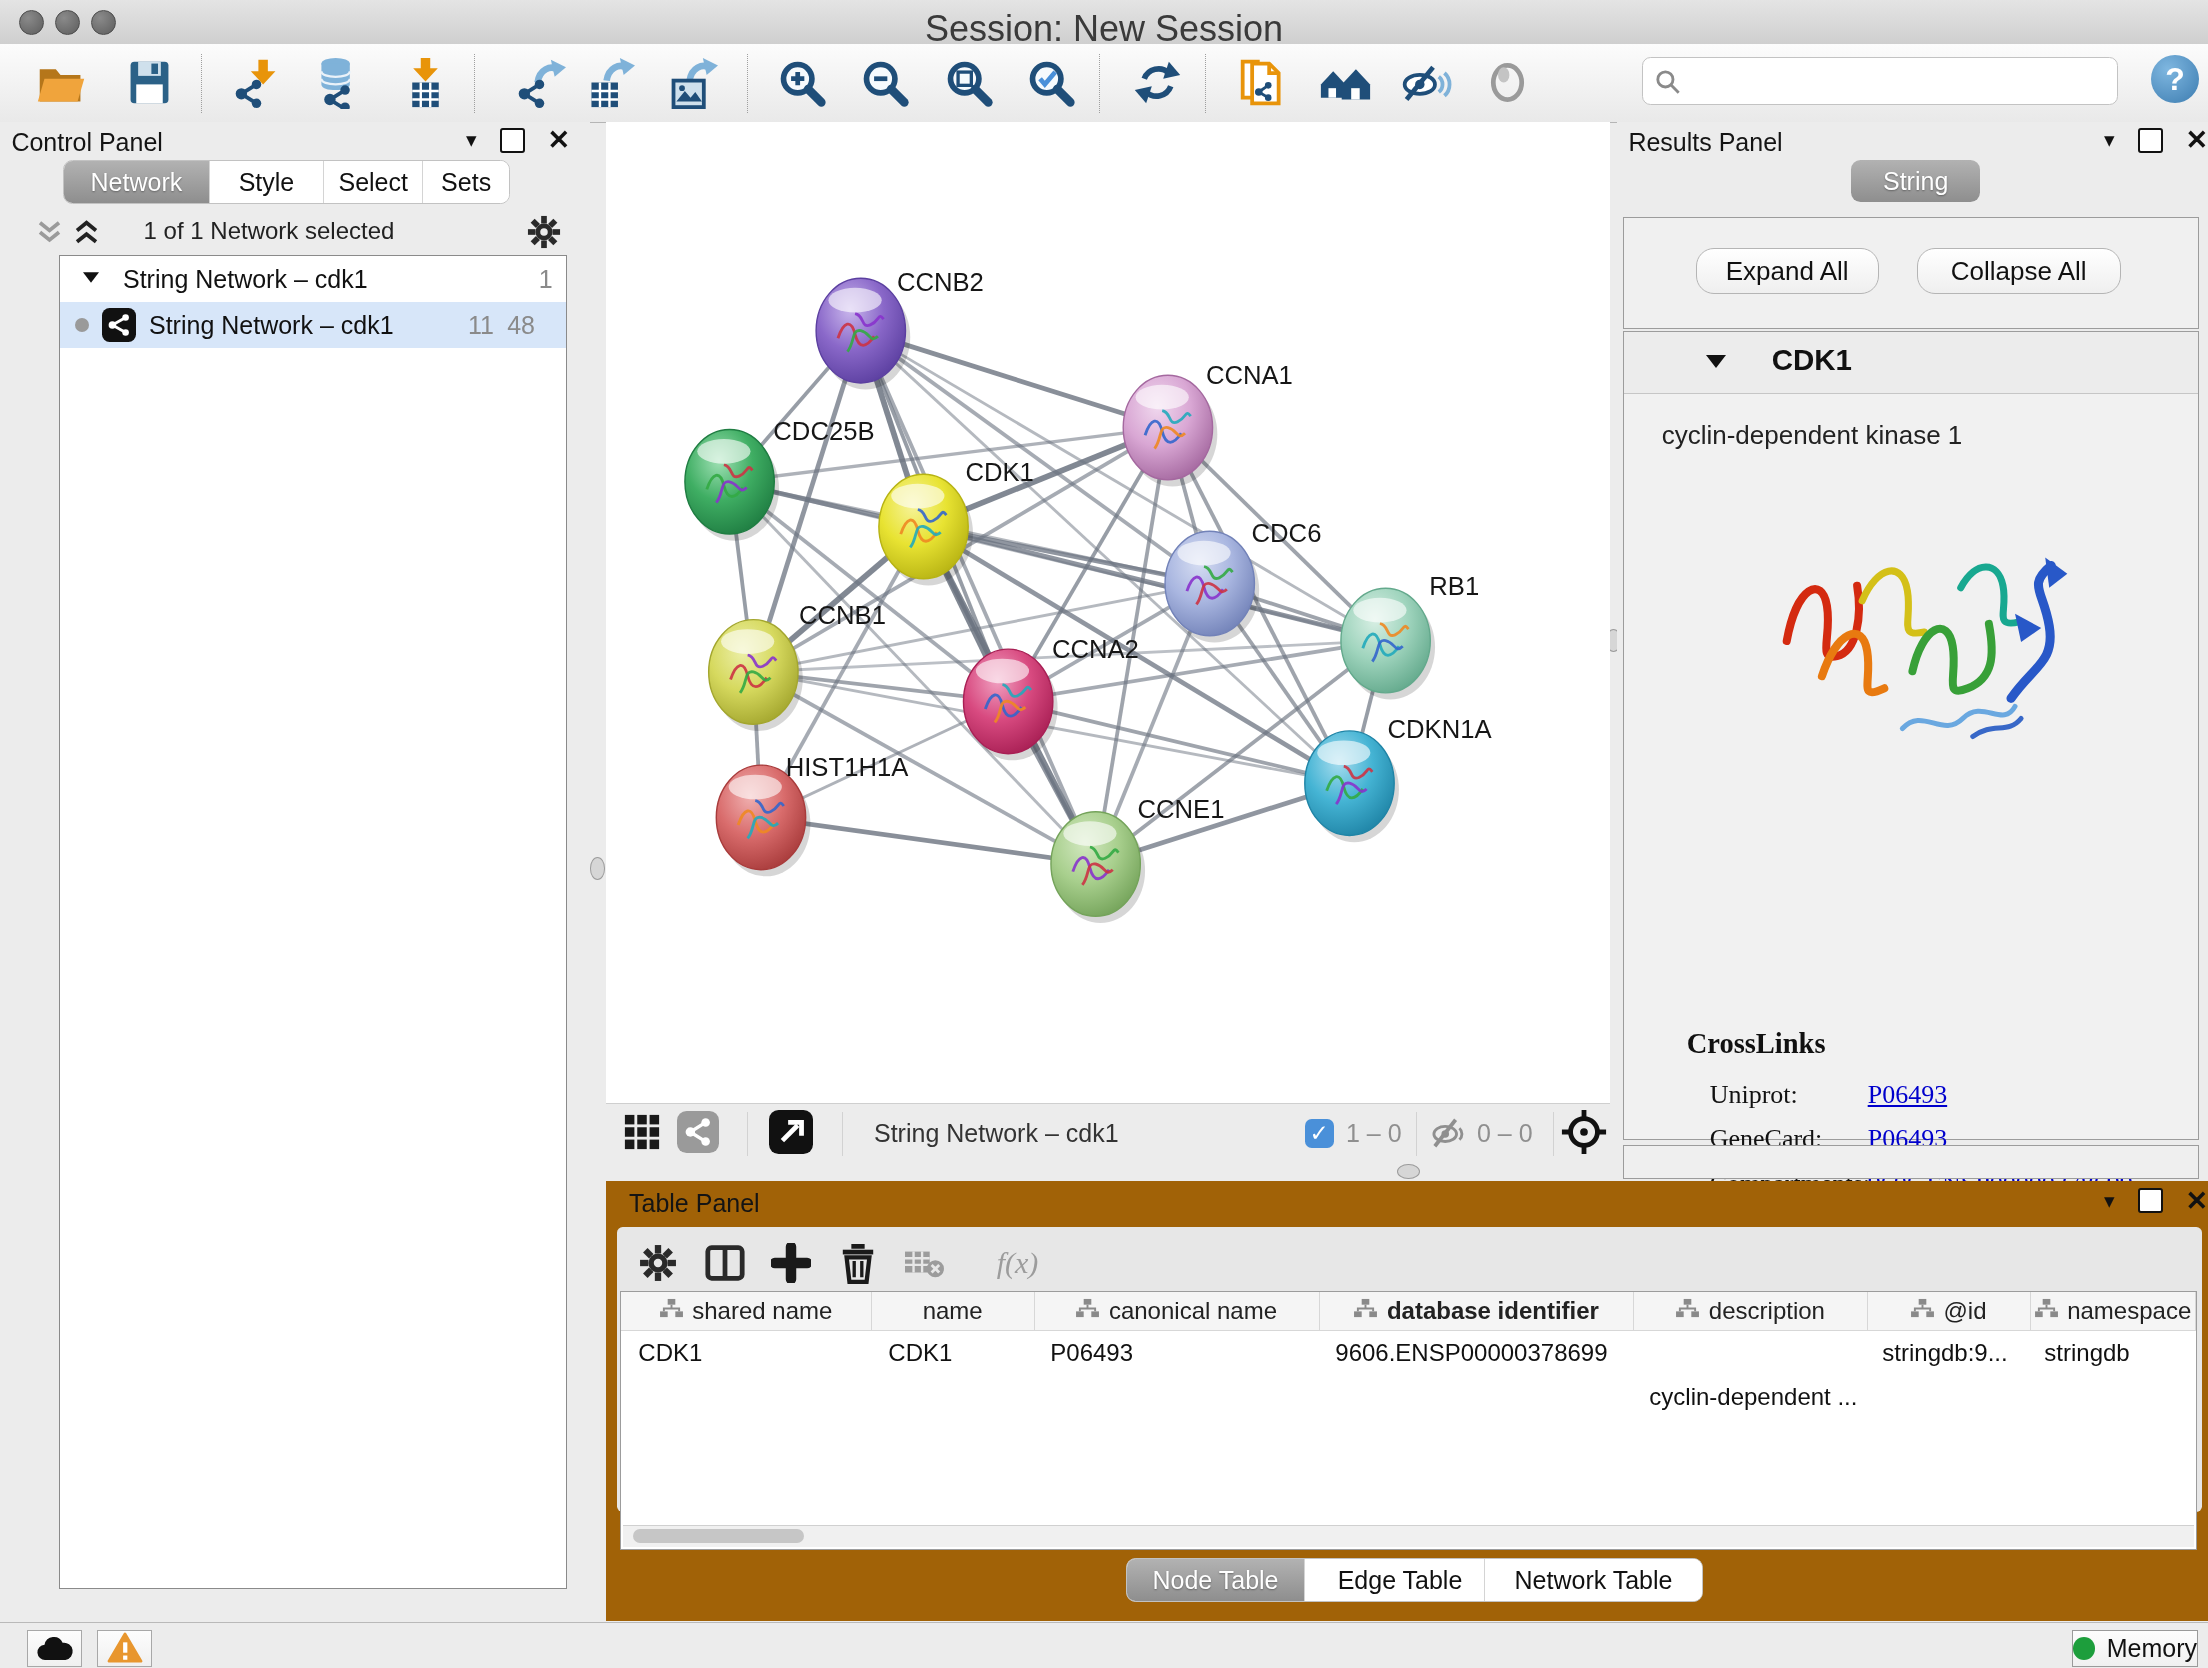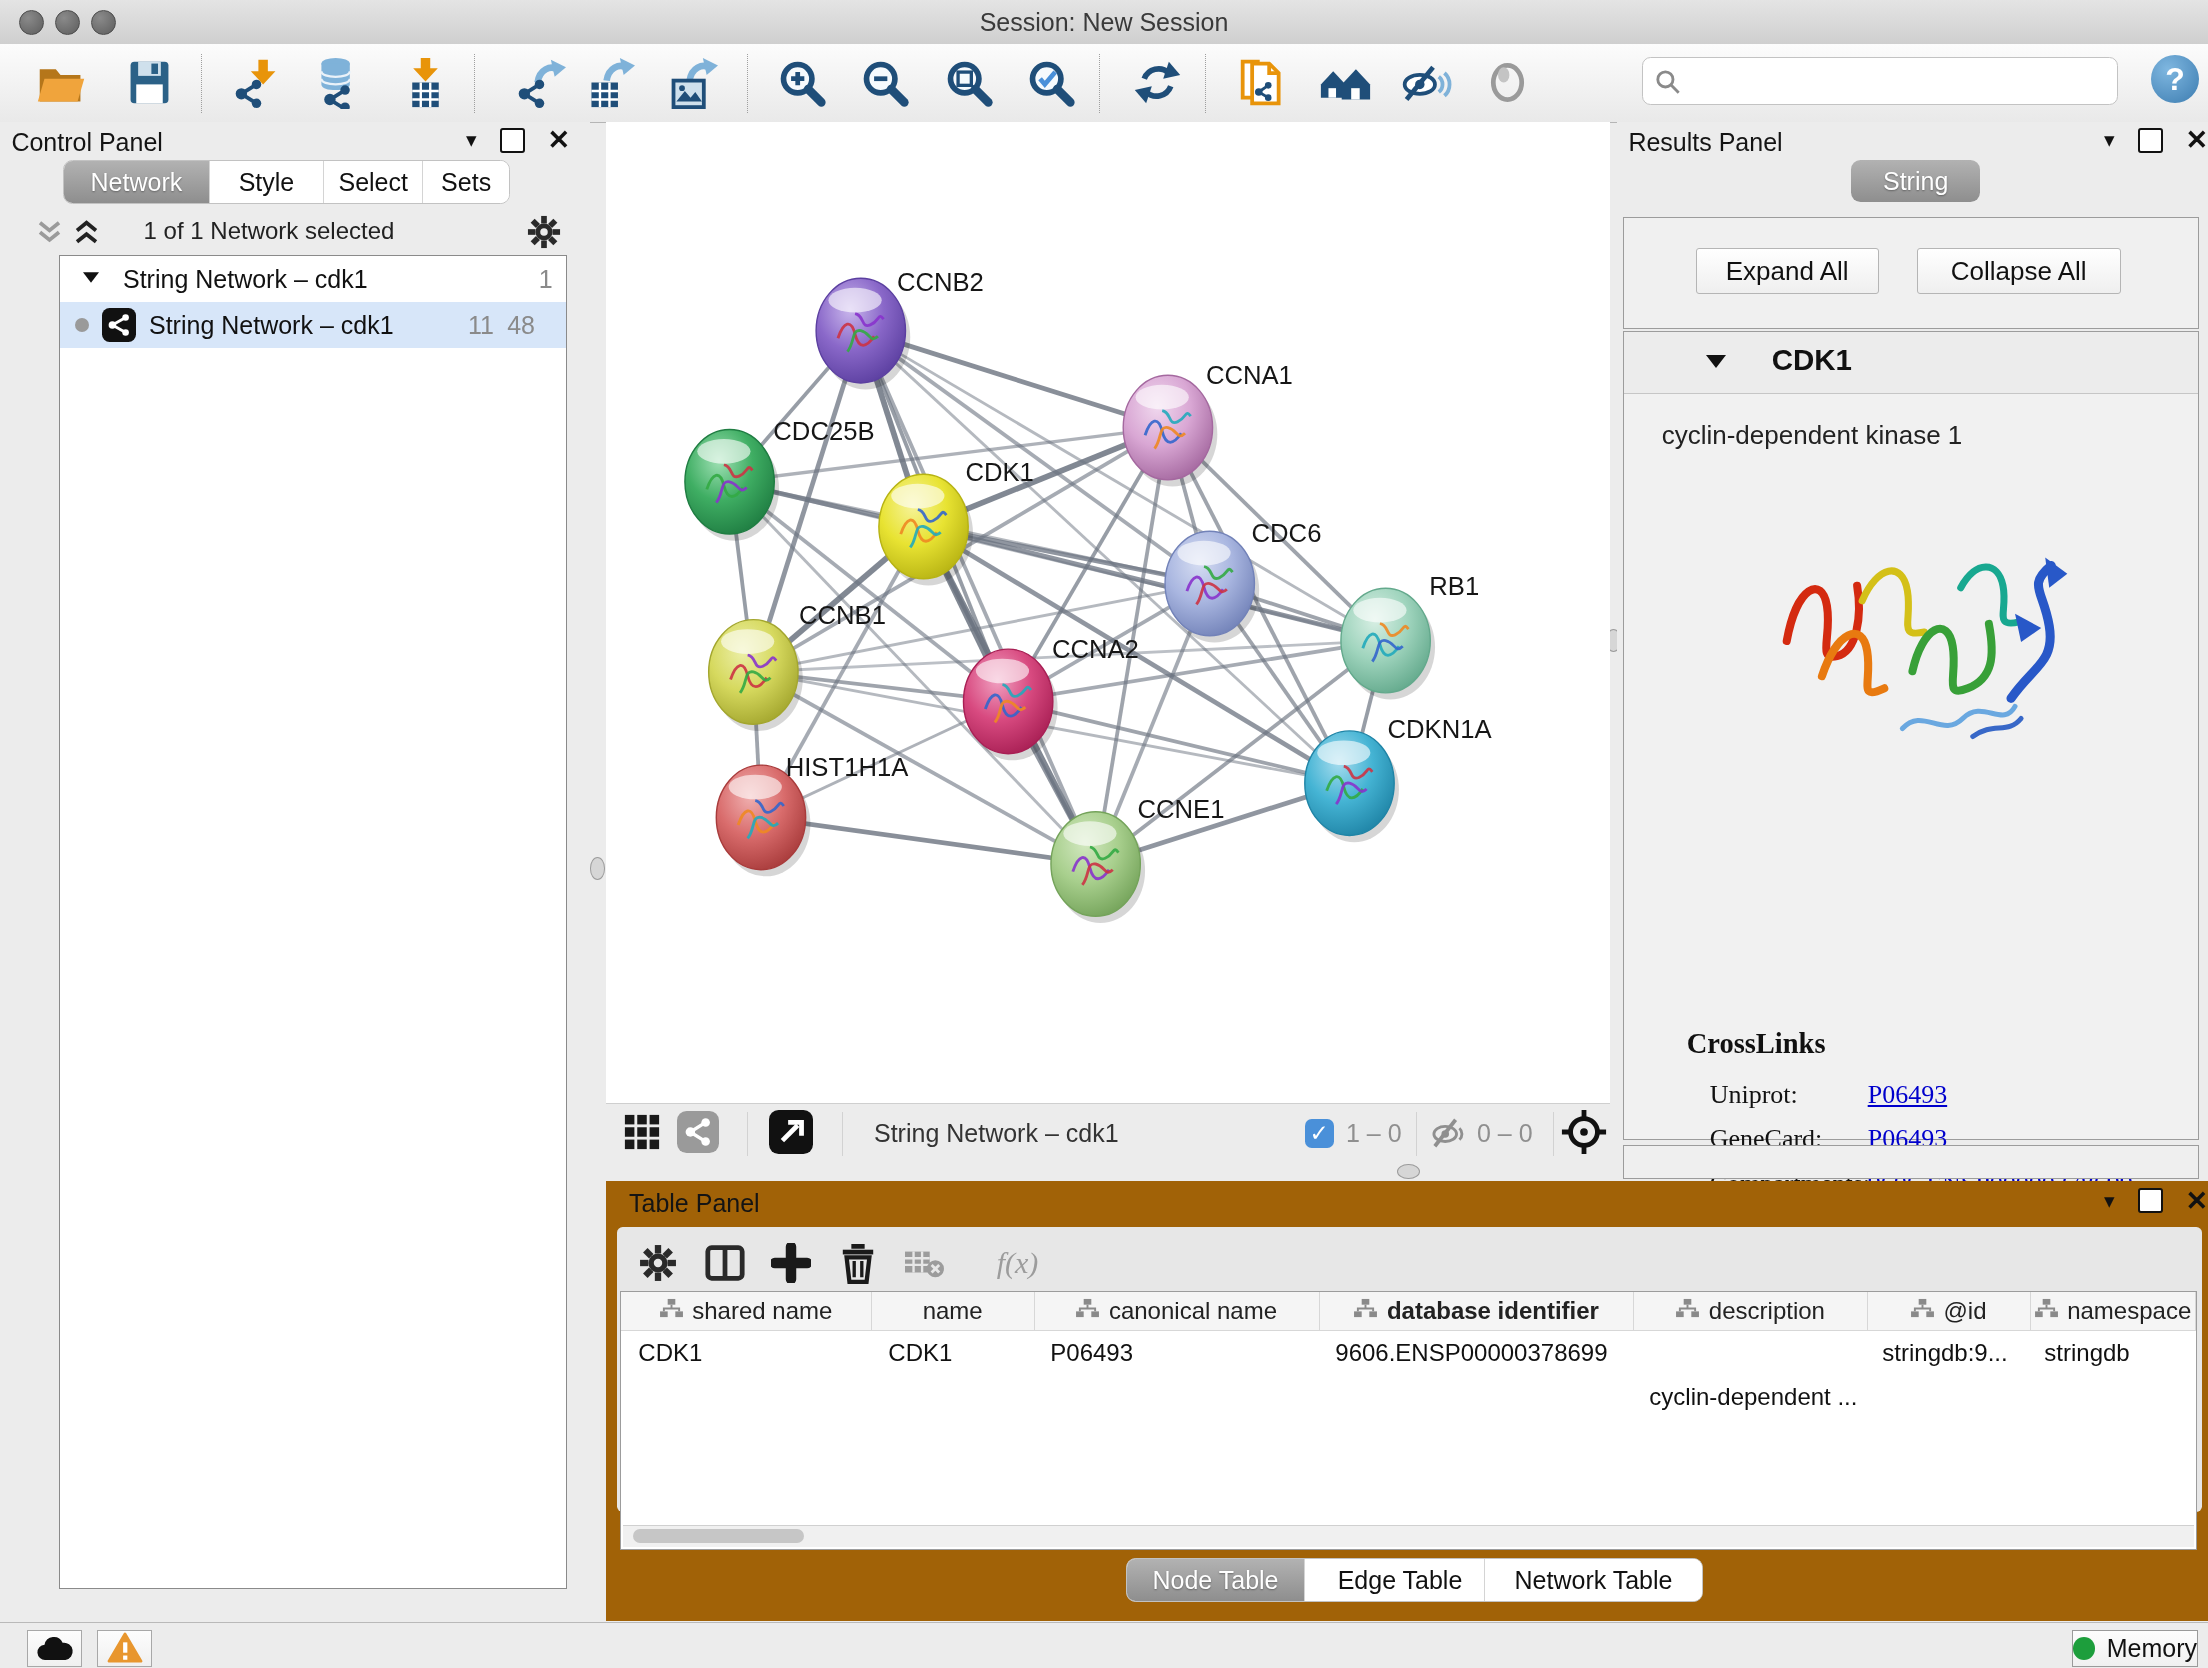--- a/index.html
+++ b/index.html
@@ -1,20 +1,20 @@
 <!DOCTYPE html>
 <html style="font-size:15px"><head>
 <meta charset="utf-8">
 <style>
   html,body{margin:0;padding:0;background:#ececec;font-family:"Liberation Sans",sans-serif;}
   .window{position:relative;width:2208px;height:1668px;background:#ececec;overflow:hidden;}
   
   .titlebar{position:absolute;left:0;top:0;width:2208px;height:44px;background:linear-gradient(#e4e4e4,#cfcfcf);border-bottom:1px solid #a9a9a9;}
   .tl-dot{position:absolute;top:9.5px;width:23px;height:23px;border-radius:50%;background:radial-gradient(circle at 35% 30%,#8a8a8a,#5d5d5d);border:1px solid #4c4c4c;}
-  .win-title{position:absolute;left:0;right:0;top:7.6px;text-align:center;font-size:25px;color:#3a3a3a;}
+  .win-title{position:absolute;left:0;right:0;top:7.6px;text-align:center;font-size:36px;color:#3a3a3a;}
   
   .toolbar{position:absolute;left:0;top:44px;width:2208px;height:78px;background:linear-gradient(#fcfcfc,#e9e9e9);border-bottom:1.9px solid #b5b5b5;}
   .tbtn{position:absolute;top:11.4px;width:55px;height:55px;display:flex;align-items:center;justify-content:center;cursor:pointer;}
   .tsep{position:absolute;top:9.5px;width:0;height:59px;border-left:1.9px dotted #9f9f9f;}
   .searchbox{position:absolute;left:1642px;top:13.3px;width:474px;height:46px;background:#fff;border:1.9px solid #c3c3c3;border-radius:8.6px;}
   .searchbox svg{position:absolute;left:11.4px;top:9.5px;}
   .helpbtn{position:absolute;left:2151px;top:11.4px;width:48px;height:48px;border-radius:50%;background:radial-gradient(circle at 35% 30%,#7fb7e0,#3c7cb0);color:#fff;font-size:32px;font-weight:bold;text-align:center;line-height:48px;cursor:pointer;}
   
   .panel-title{font-size:25px;color:#141414;}
   .pctl{position:absolute;top:0;height:28.5px;display:flex;align-items:center;color:#141414;}
@@ -39,21 +39,21 @@
   .netbar{position:absolute;left:606px;top:1103px;width:1004px;height:59px;background:#ececec;border-top:1.9px solid #cfcfcf;}
   .netbar .vsep{position:absolute;top:7.6px;height:44px;border-left:1.9px solid #d2d2d2;}
   .netname{position:absolute;top:15px;font-size:25px;color:#333;}
   .cntlbl{position:absolute;top:15px;font-size:25px;color:#8f8f8f;}
   .checkbox{position:absolute;top:15px;width:28.5px;height:28.5px;border-radius:6.7px;background:#4a90d9;color:#fff;font-size:23px;text-align:center;line-height:28.5px;cursor:pointer;}
   .splitterdot{position:absolute;background:#d6d6d6;border:1px solid #9c9c9c;border-radius:50%;}
   
   .results-panel{position:absolute;left:1617px;top:122px;width:592px;height:1060px;background:#ececec;}
   .rtab{position:absolute;left:234px;top:38px;padding:6.7px 32px;background:linear-gradient(#b2b2b2,#8e8e8e);color:#fff;font-size:25px;border-radius:9.5px;text-shadow:0 1px 1.9px rgba(0,0,0,.35);cursor:pointer;}
   .rboxA{position:absolute;left:5.7px;top:95px;width:574px;height:110px;background:#f0f0f0;border:1.9px solid #9c9c9c;}
-  .rbtn{position:absolute;top:30px;height:44px;background:linear-gradient(#ffffff,#efefef);border:1.9px solid #b5b5b5;border-radius:3px;font-size:26px;color:#111;text-align:center;line-height:44px;cursor:pointer;}
+  .rbtn{position:absolute;top:30px;height:44px;background:linear-gradient(#ffffff,#efefef);border:1.9px solid #b5b5b5;border-radius:18px;font-size:26px;color:#111;text-align:center;line-height:44px;cursor:pointer;}
   .rboxB{position:absolute;left:5.7px;top:209px;width:574px;height:807px;background:#f1f1f1;border:1.9px solid #9c9c9c;}
   .rsecthead{position:absolute;left:0;top:0;width:100%;height:61px;background:#ececec;border-bottom:1.9px solid #c6c6c6;}
   .rgene{position:absolute;left:148px;top:11.4px;font-size:29.5px;font-weight:bold;color:#111;}
   .rdesc{position:absolute;left:38px;top:88px;font-size:26px;color:#222;}
   .crosslinks-title{position:absolute;left:63px;top:696px;font-family:"Liberation Serif",serif;font-size:28.5px;font-weight:bold;color:#111;}
   .cl-row{position:absolute;left:86px;width:476px;height:45px;font-family:"Liberation Serif",serif;font-size:26px;color:#111;}
   .cl-row a{position:absolute;left:158px;color:#0000cc;text-decoration:underline;cursor:pointer;}
   .rboxC{position:absolute;left:5.7px;top:1023px;width:574px;height:32px;background:#efefef;border:1.9px solid #9c9c9c;}
   
   .table-panel{position:absolute;left:606px;top:1181px;width:1603px;height:440px;background:#a16207;}

